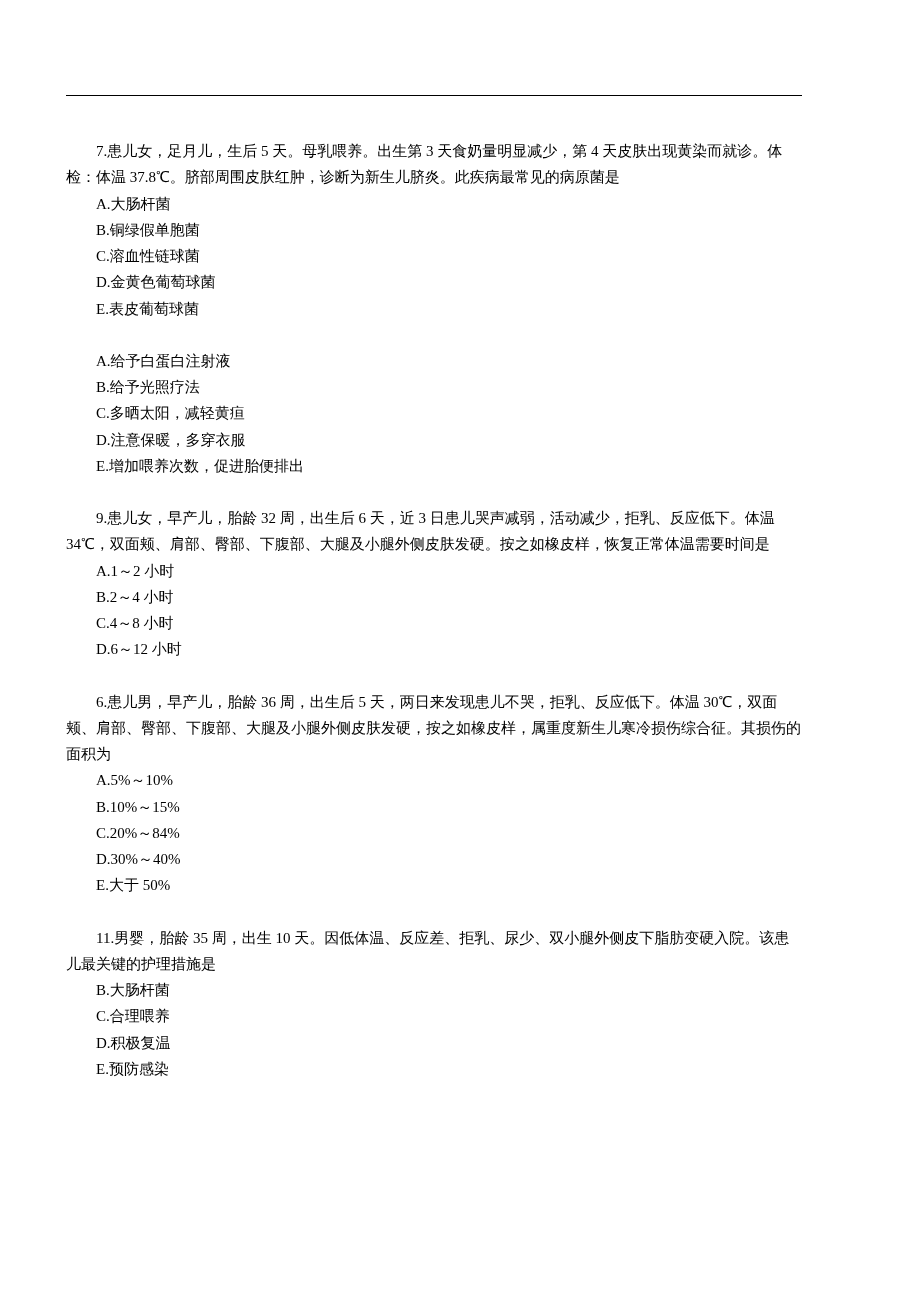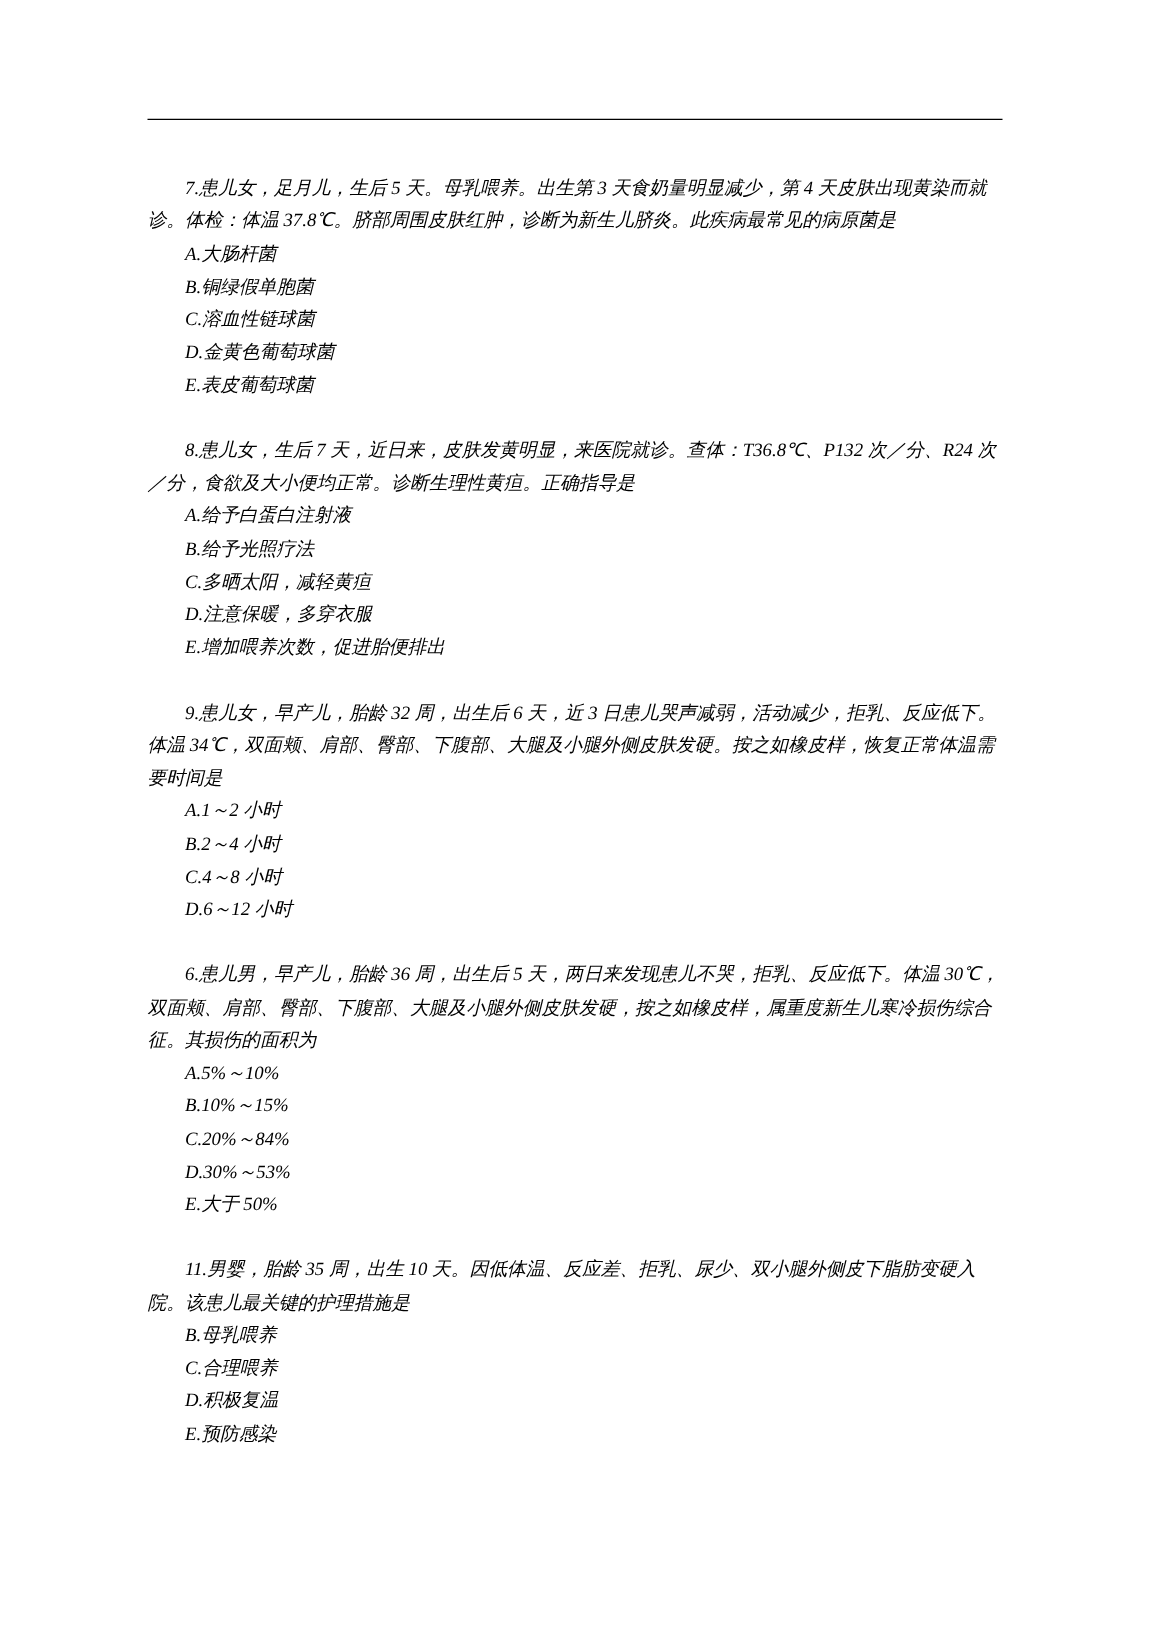--- a/index.html
+++ b/index.html
@@ -8,24 +8,23 @@
     background: #ffffff;
     font-family: "SimSun", "宋体", serif;
     font-size: 15px;
     line-height: 1.75;
     color: #000;
   }
   .page {
     width: 920px;
     min-height: 1302px;
     margin: 0 auto;
-    padding: 95px 118px 0 118px;
+    padding: 95px 118px 0 66px;
     box-sizing: border-box;
     position: relative;
-    font-style: italic;
   }
   .hr {
     border-top: 1px solid #000;
     margin-bottom: 42px;
   }
   .question-block {
     margin-bottom: 26px;
   }
   .stem {
     text-indent: 2em;
@@ -43,46 +42,45 @@
   <div class="question-block">
     <div class="stem"><span>7.</span><span>患儿女，足月儿，生后 5 天。母乳喂养。出生第 3 天食奶量明显减少，第 4 天皮肤出现黄染而就诊。体检：体温 37.8℃。脐部周围皮肤红肿，诊断为新生儿脐炎。此疾病最常见的病原菌是</span></div>
     <div class="option">A.大肠杆菌</div>
     <div class="option">B.铜绿假单胞菌</div>
     <div class="option">C.溶血性链球菌</div>
     <div class="option">D.金黄色葡萄球菌</div>
     <div class="option">E.表皮葡萄球菌</div>
   </div>
 
   <div class="question-block">
-    <div class="stem"><span>8.</span><span>患儿女，生后 7 天，近日来，皮肤发黄明显，来医院就诊。查体：T36.8℃、P132 次／分、R24 次／分，食欲及大小便均正常。诊断生理性黄疸。正确指导是</span></div>
     <div class="option">A.给予白蛋白注射液</div>
     <div class="option">B.给予光照疗法</div>
     <div class="option">C.多晒太阳，减轻黄疸</div>
     <div class="option">D.注意保暖，多穿衣服</div>
     <div class="option">E.增加喂养次数，促进胎便排出</div>
   </div>
 
   <div class="question-block">
     <div class="stem"><span>9.</span><span>患儿女，早产儿，胎龄 32 周，出生后 6 天，近 3 日患儿哭声减弱，活动减少，拒乳、反应低下。体温 34℃，双面颊、肩部、臀部、下腹部、大腿及小腿外侧皮肤发硬。按之如橡皮样，恢复正常体温需要时间是</span></div>
     <div class="option">A.1～2 小时</div>
     <div class="option">B.2～4 小时</div>
     <div class="option">C.4～8 小时</div>
     <div class="option">D.6～12 小时</div>
   </div>
 
   <div class="question-block">
     <div class="stem"><span>6.</span><span>患儿男，早产儿，胎龄 36 周，出生后 5 天，两日来发现患儿不哭，拒乳、反应低下。体温 30℃，双面颊、肩部、臀部、下腹部、大腿及小腿外侧皮肤发硬，按之如橡皮样，属重度新生儿寒冷损伤综合征。其损伤的面积为</span></div>
     <div class="option">A.5%～10%</div>
     <div class="option">B.10%～15%</div>
     <div class="option">C.20%～84%</div>
-    <div class="option">D.30%～53%</div>
+    <div class="option">D.30%～40%</div>
     <div class="option">E.大于 50%</div>
   </div>
 
   <div class="question-block">
     <div class="stem"><span>11.</span><span>男婴，胎龄 35 周，出生 10 天。因低体温、反应差、拒乳、尿少、双小腿外侧皮下脂肪变硬入院。该患儿最关键的护理措施是</span></div>
-    <div class="option">B.母乳喂养</div>
+    <div class="option">B.大肠杆菌</div>
     <div class="option">C.合理喂养</div>
     <div class="option">D.积极复温</div>
     <div class="option">E.预防感染</div>
   </div>
 
 </div>
 
 </body></html>

